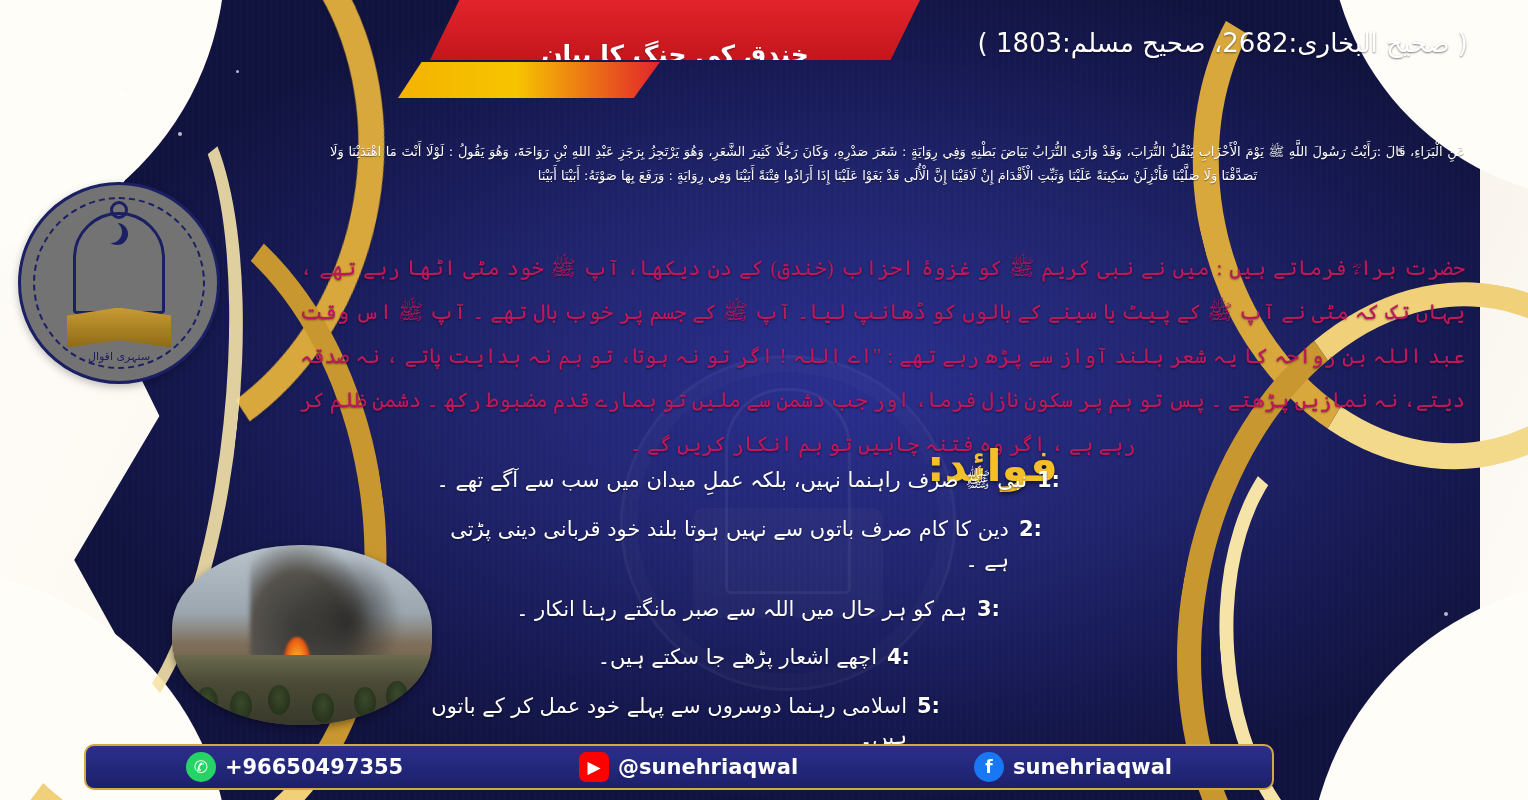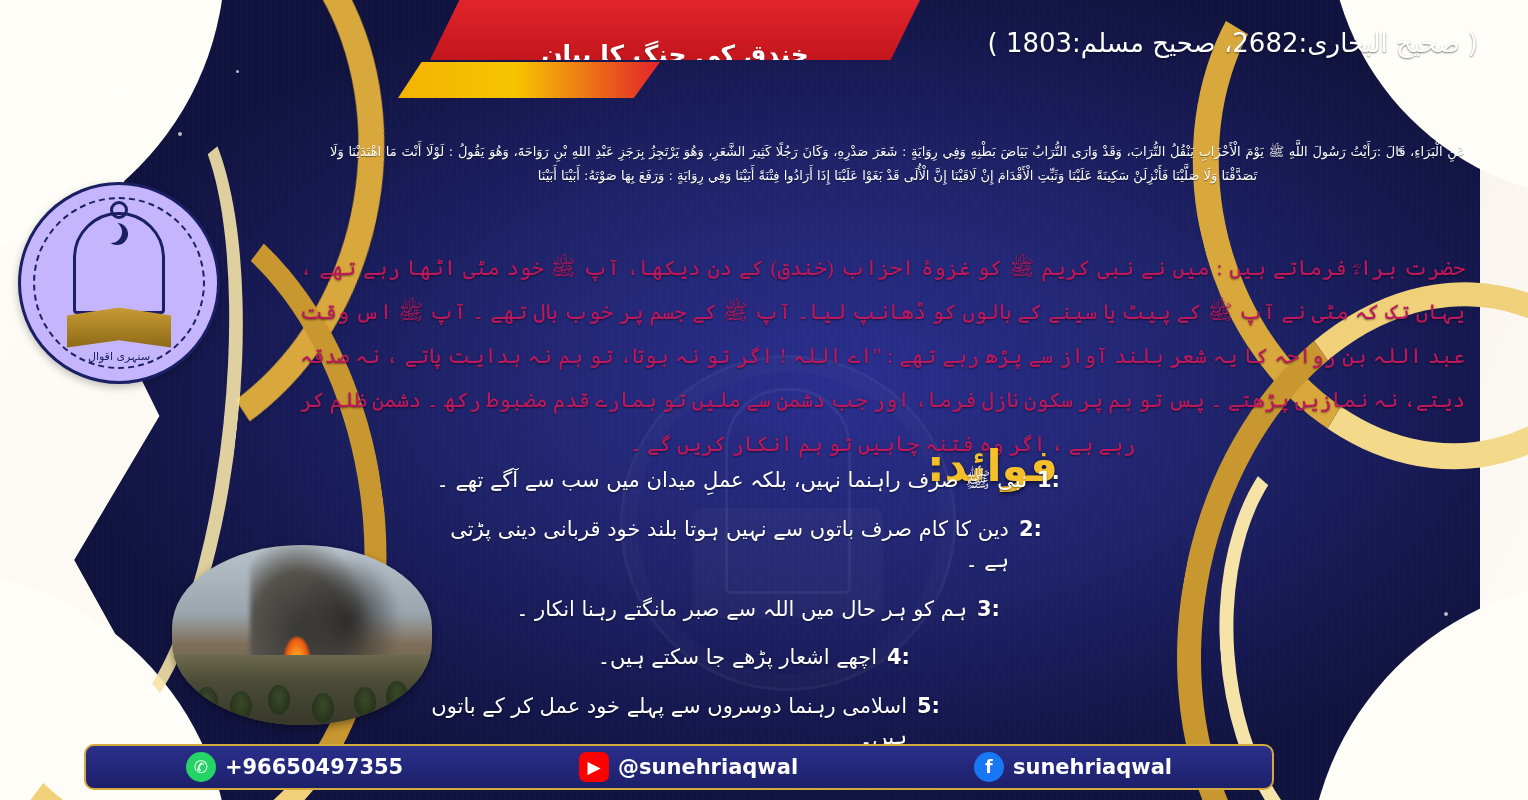--- a/index.html
+++ b/index.html
@@ -194,39 +194,39 @@
     position: absolute;
     left: 398px;
     top: 62px;
     width: 262px;
     height: 36px;
     background: linear-gradient(90deg, #f3b300 0%, #f7c400 45%, #e2242b 100%);
     clip-path: polygon(9% 0%, 100% 0%, 90% 100%, 0% 100%);
   }
   .ref-line {
     position: absolute;
-    right: 50px;
+    right: 60px;
     top: 28px;
     color: #ffffff;
     font-size: 26px;
     direction: rtl;
     text-align: right;
     white-space: nowrap;
     text-shadow: 0 1px 2px rgba(0,0,0,.5);
   }
 
   
   .logo {
     position: absolute;
     left: 18px;
     top: 182px;
     width: 196px;
     height: 196px;
     border-radius: 50%;
-    background: #c4b5fd;
+    background: #737373;
     border: 3px solid #1b1f63;
     box-shadow: 0 3px 8px rgba(0,0,0,.25);
     display: flex;
     align-items: center;
     justify-content: center;
   }
   .logo-inner {
     width: 168px;
     height: 168px;
     border-radius: 50%;

